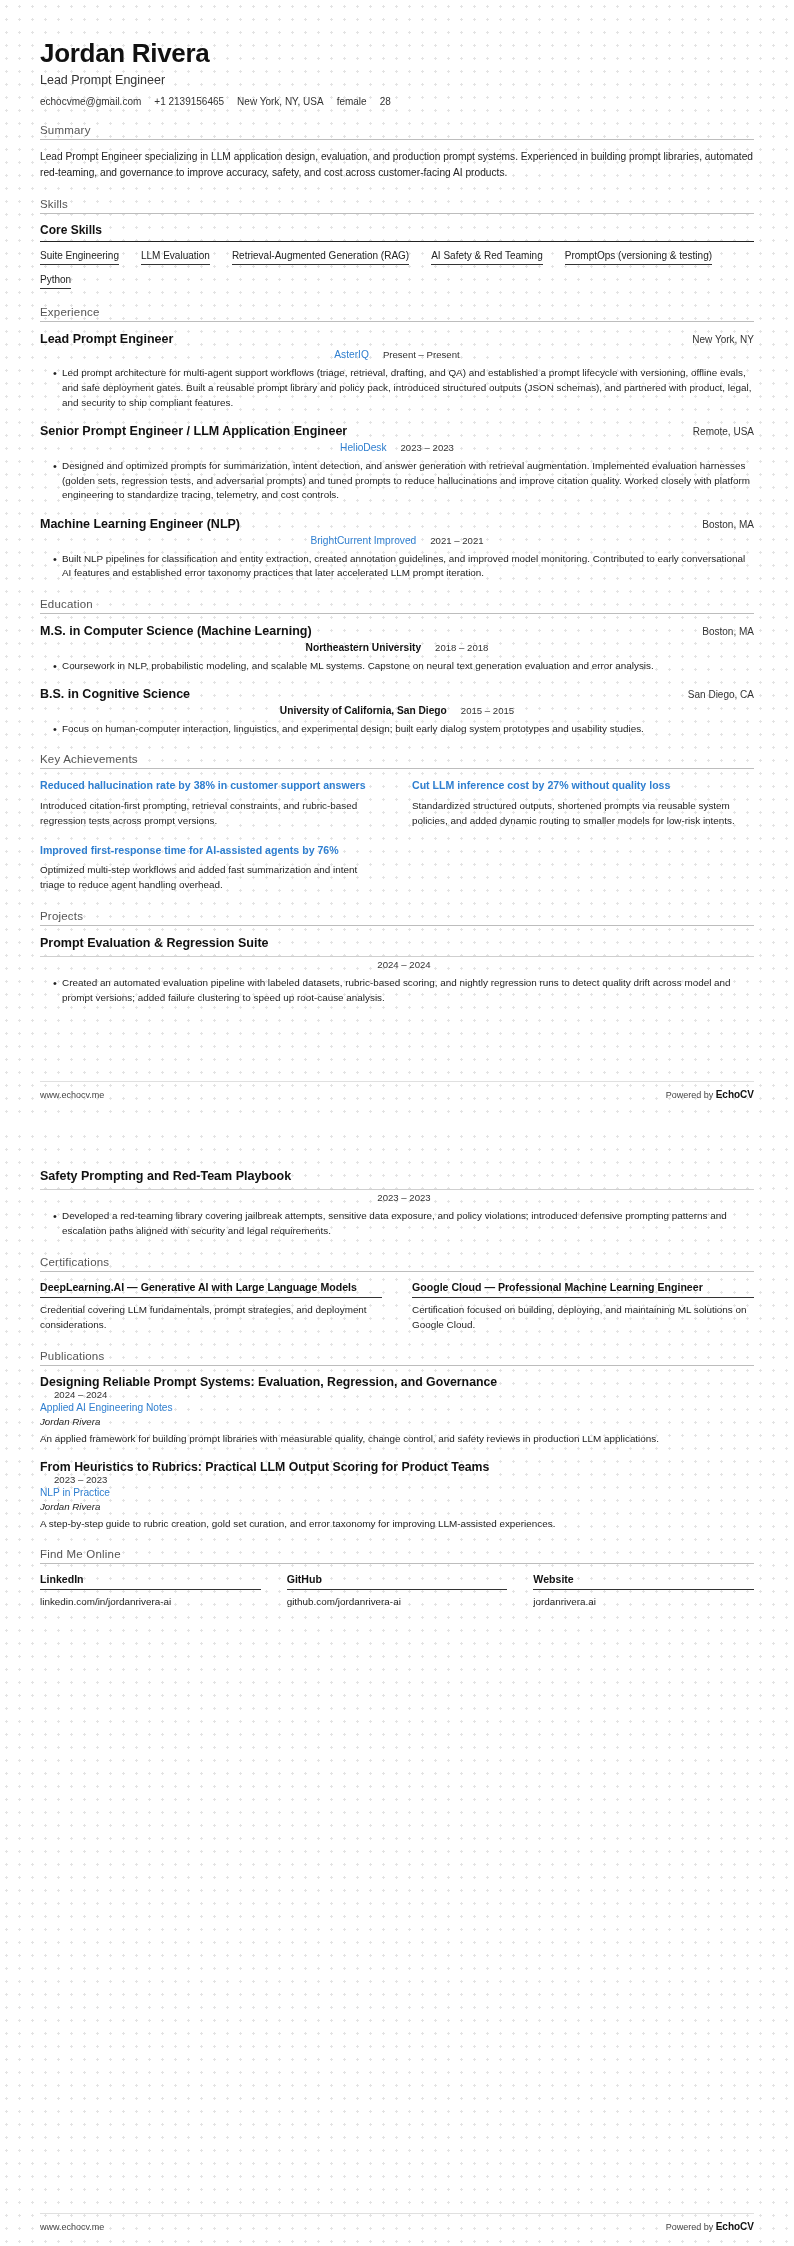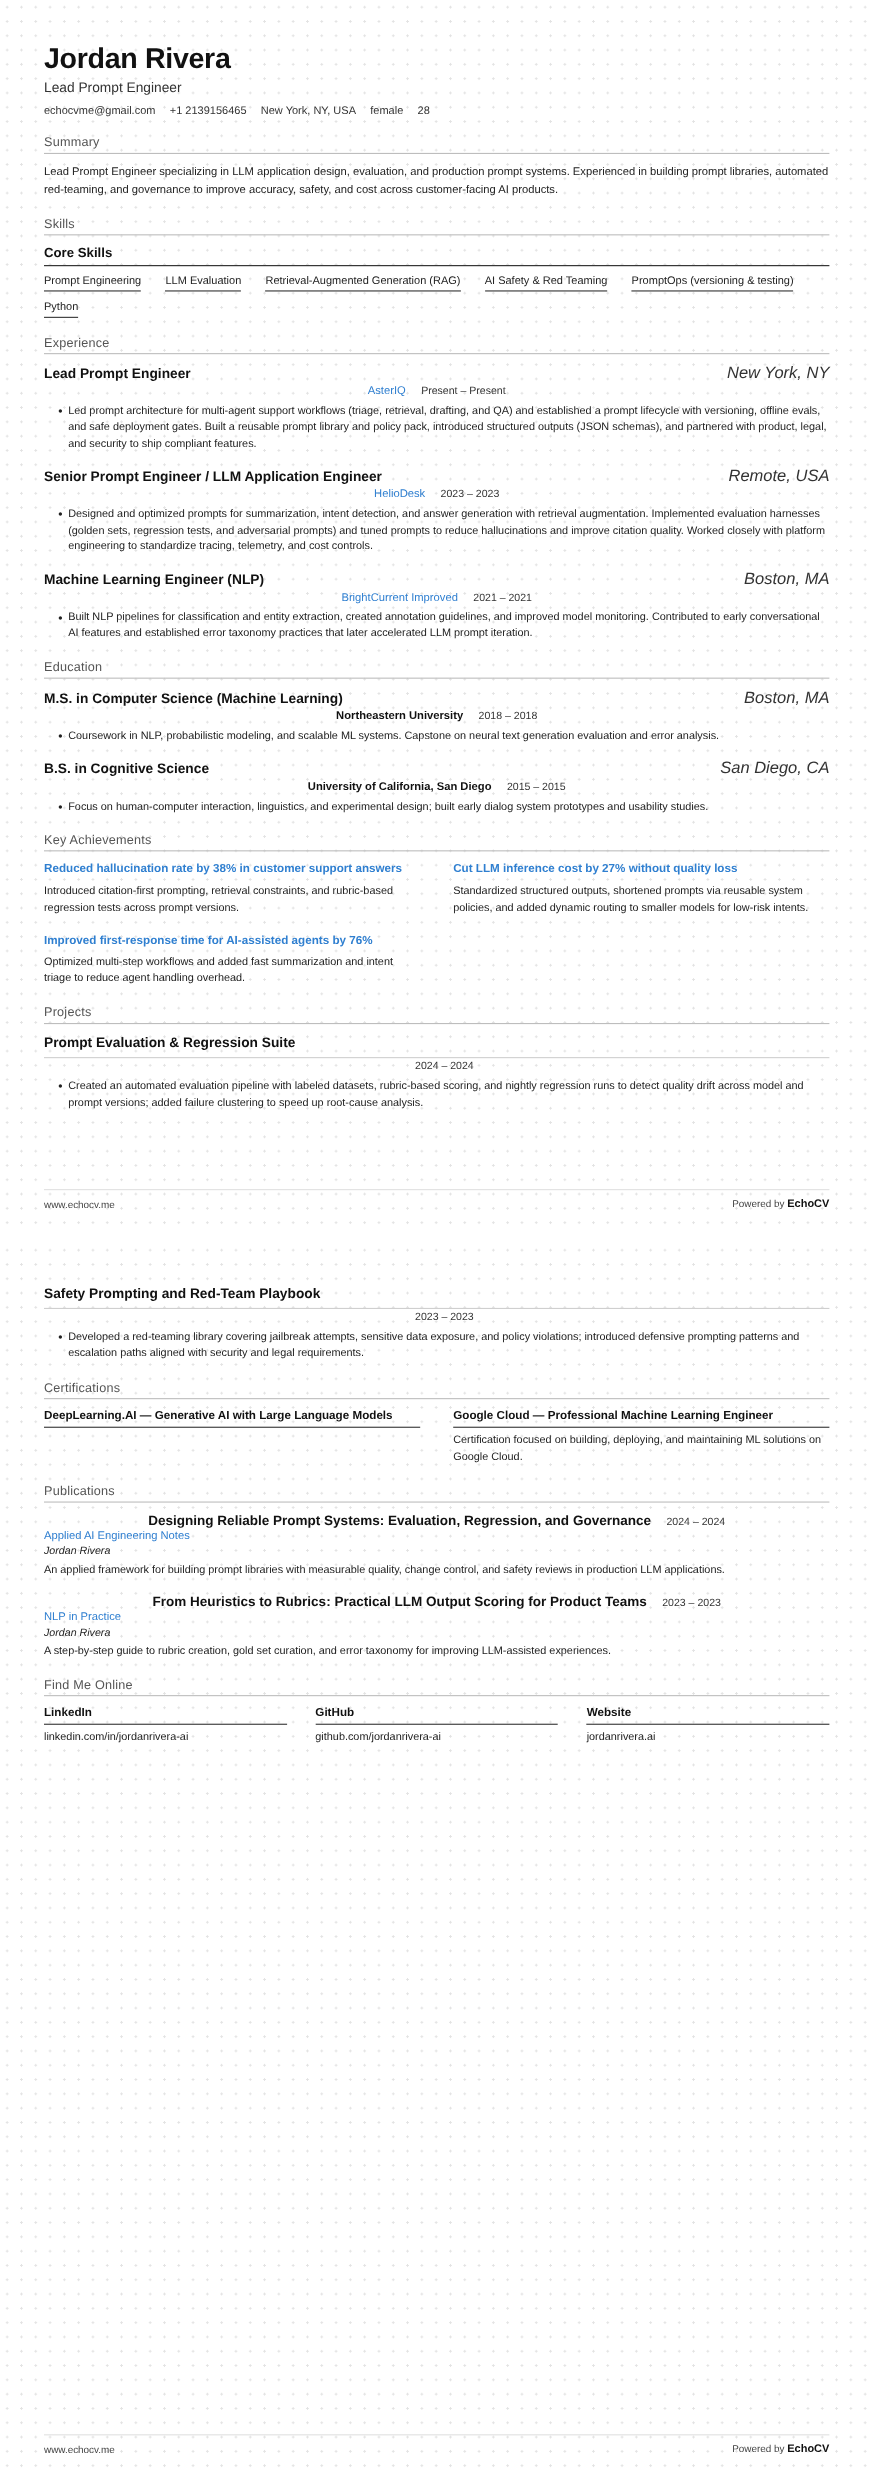--- a/index.html
+++ b/index.html
@@ -94,25 +94,24 @@
     justify-content: space-between;
     align-items: baseline;
   }
   .entry-title {
     font-size: 12.5px;
     font-weight: bold;
     color: #111;
     line-height: 1.3;
   }
   .entry-loc {
-    font-size: 15px;
+    font-size: 10px;
     color: #333;
     white-space: nowrap;
     padding-left: 14px;
-    font-style: italic;
   }
   .entry-sub {
     display: flex;
     justify-content: center;
     align-items: baseline;
     margin-top: 2px;
   }
   .entry-org {
     font-size: 10.2px;
     color: #2f7fd0;
@@ -179,20 +178,21 @@
     font-size: 9.9px;
     line-height: 1.5;
     color: #222;
   }
   
   .pub { margin-bottom: 13px; }
   .pub-head {
     display: flex;
     justify-content: center;
     align-items: baseline;
+    flex-direction: column;
   }
   .pub-title {
     font-size: 12.3px;
     font-weight: bold;
     color: #111;
   }
   .pub-venue {
     font-size: 10.2px;
     color: #2f7fd0;
     margin-top: 2px;
@@ -264,21 +264,21 @@
 
     <div class="section">
       <div class="section-title">Summary</div>
       <div class="summary">Lead Prompt Engineer specializing in LLM application design, evaluation, and production prompt systems. Experienced in building prompt libraries, automated red-teaming, and governance to improve accuracy, safety, and cost across customer-facing AI products.</div>
     </div>
 
     <div class="section">
       <div class="section-title">Skills</div>
       <div class="sub-title">Core Skills</div>
       <div class="chips">
-        <span class="chip">Prompt Engineering</span>
+        <span class="chip">Suite Engineering</span>
         <span class="chip">LLM Evaluation</span>
         <span class="chip">Retrieval-Augmented Generation (RAG)</span>
         <span class="chip">AI Safety &amp; Red Teaming</span>
         <span class="chip">PromptOps (versioning &amp; testing)</span>
         <span class="chip">Python</span>
       </div>
     </div>
 
     <div class="section">
       <div class="section-title">Experience</div>
@@ -418,20 +418,21 @@
           <li>Developed a red-teaming library covering jailbreak attempts, sensitive data exposure, and policy violations; introduced defensive prompting patterns and escalation paths aligned with security and legal requirements.</li>
         </ul>
       </div>
     </div>
 
     <div class="section">
       <div class="section-title">Certifications</div>
       <div class="two-col">
         <div>
           <div class="cert-title">DeepLearning.AI — Generative AI with Large Language Models</div>
+          <div class="cert-desc">Credential covering LLM fundamentals, prompt strategies, and deployment considerations.</div>
         </div>
         <div>
           <div class="cert-title">Google Cloud — Professional Machine Learning Engineer</div>
           <div class="cert-desc">Certification focused on building, deploying, and maintaining ML solutions on Google Cloud.</div>
         </div>
       </div>
     </div>
 
     <div class="section">
       <div class="section-title">Publications</div>

